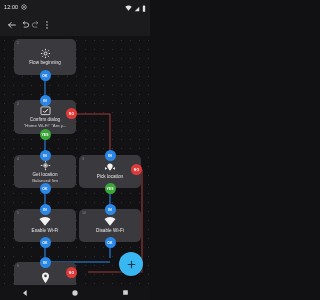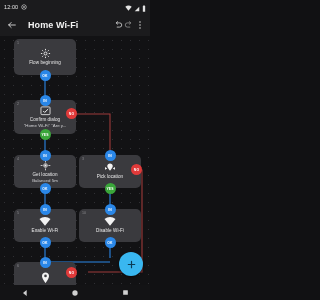--- a/index.html
+++ b/index.html
@@ -139,21 +139,20 @@
     </span>
   </span>
 </div>
 
 <div class="toolbar">
   <span class="tb-btn">
     <svg width="10" height="10" viewBox="0 0 24 24" fill="none" stroke="#e9e9e9" stroke-width="2" stroke-linecap="round" stroke-linejoin="round">
       <path d="M20 12H4M10 6l-6 6 6 6"></path>
     </svg>
   </span>
-  <span class="tb-title">Home Wi-Fi</span>
   <span class="tb-btn sm">
     <svg width="10" height="10" viewBox="0 0 24 24" fill="none" stroke="#cfcfcf" stroke-width="2" stroke-linecap="round" stroke-linejoin="round">
       <path d="M8 7H16a5 5 0 010 10h-6"></path>
         <path d="M11 4L7.5 7 11 10"></path>
     </svg>
   </span>
   <span class="tb-btn sm">
     <svg width="10" height="10" viewBox="0 0 24 24" fill="none" stroke="#8c8c8c" stroke-width="2" stroke-linecap="round" stroke-linejoin="round">
       <path d="M16 7H8a5 5 0 000 10h6"></path>
         <path d="M13 4l3.5 3L13 10"></path>

